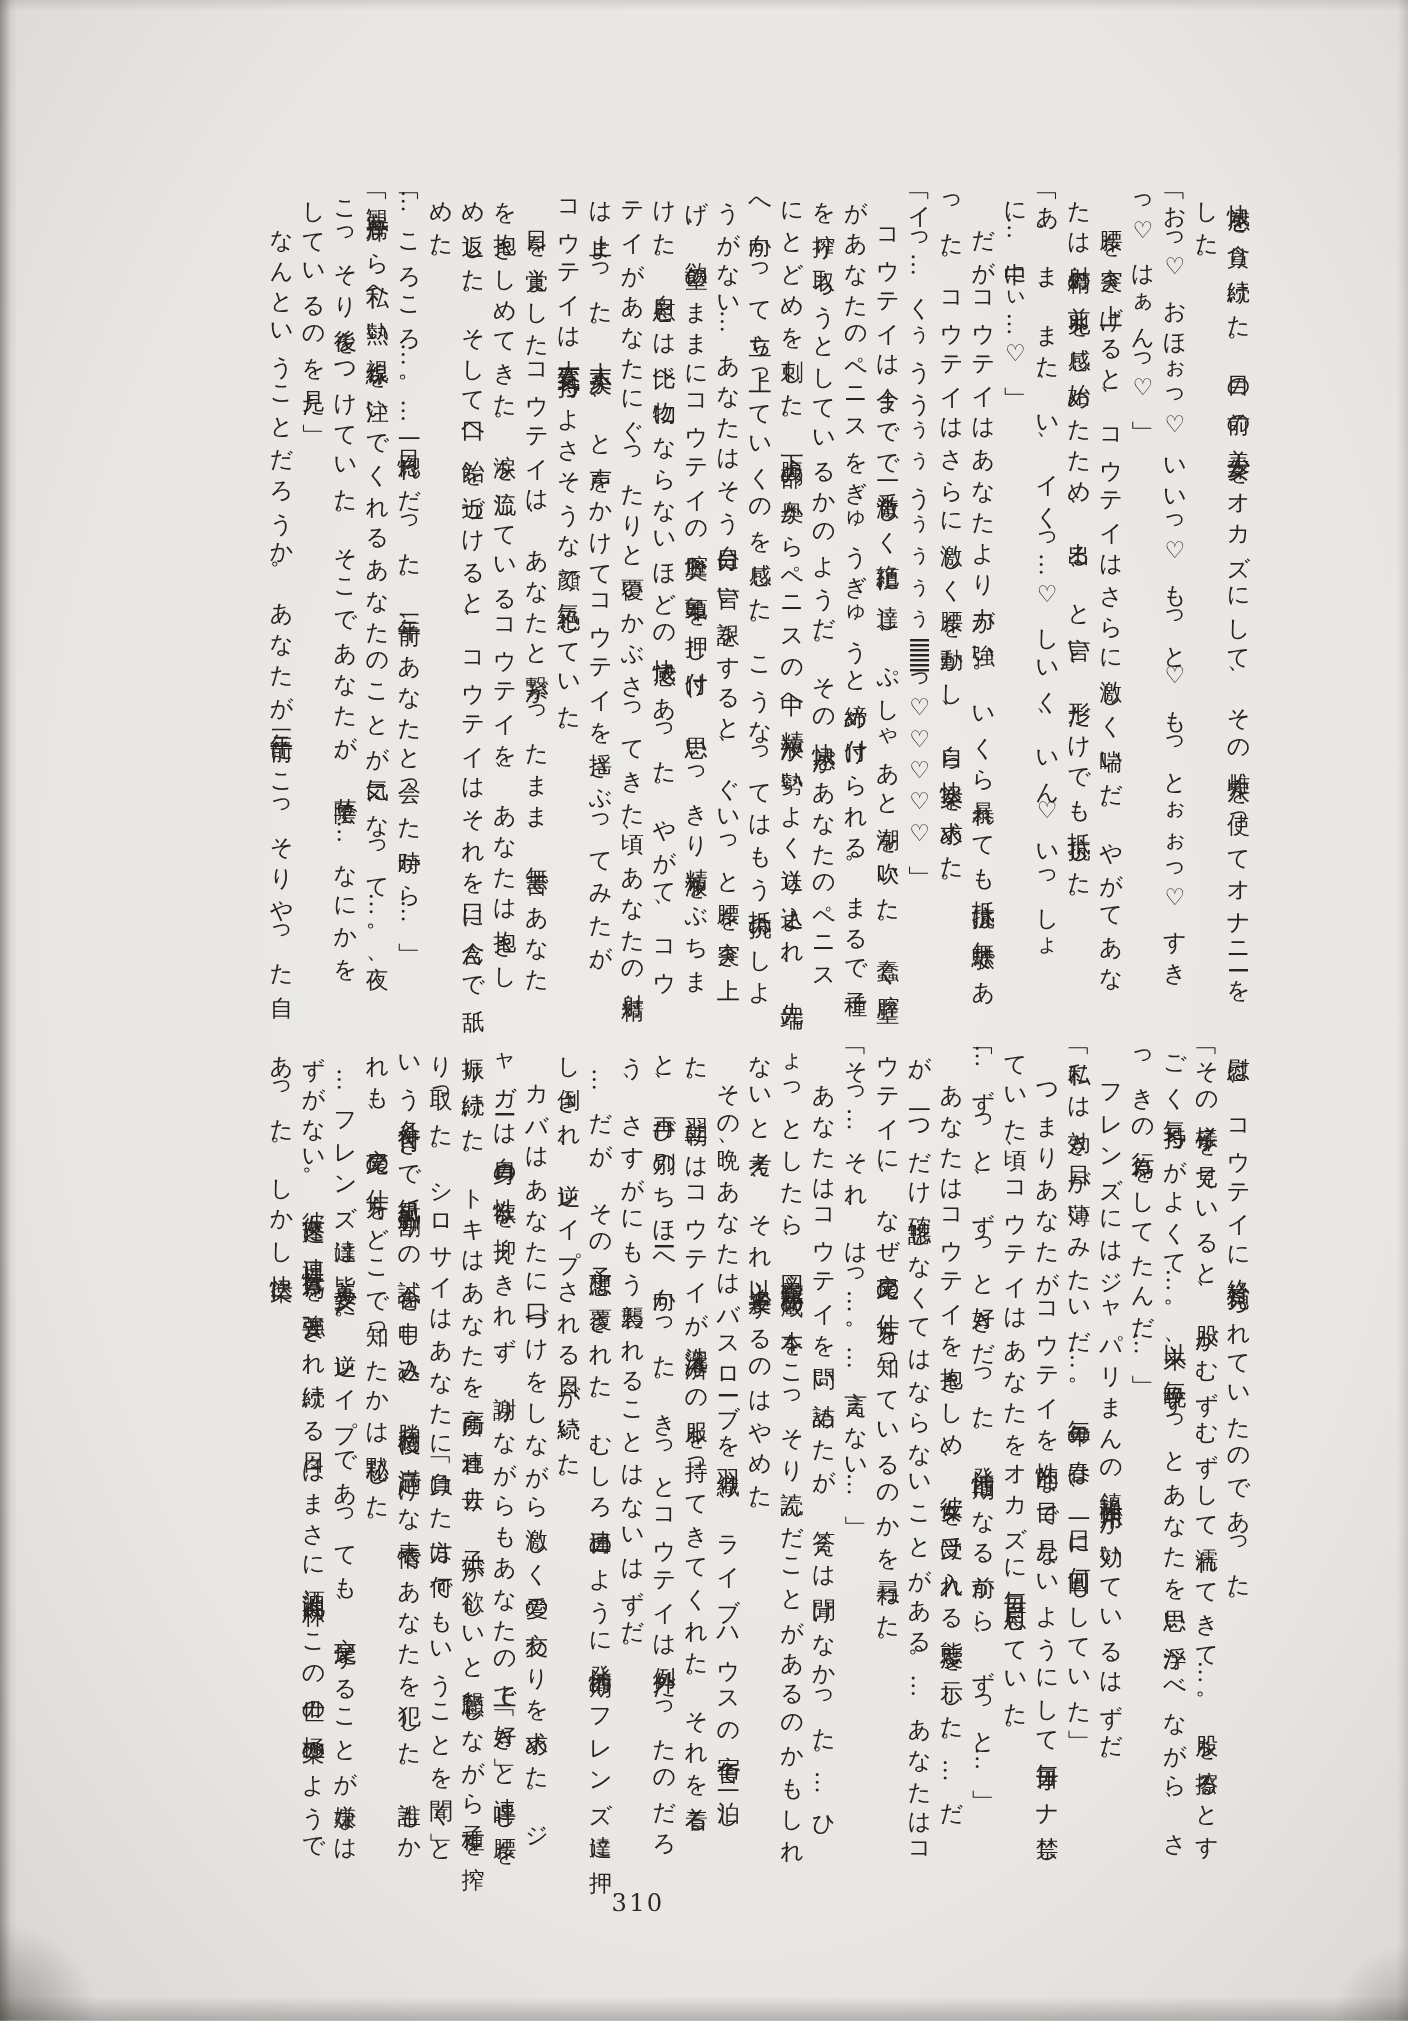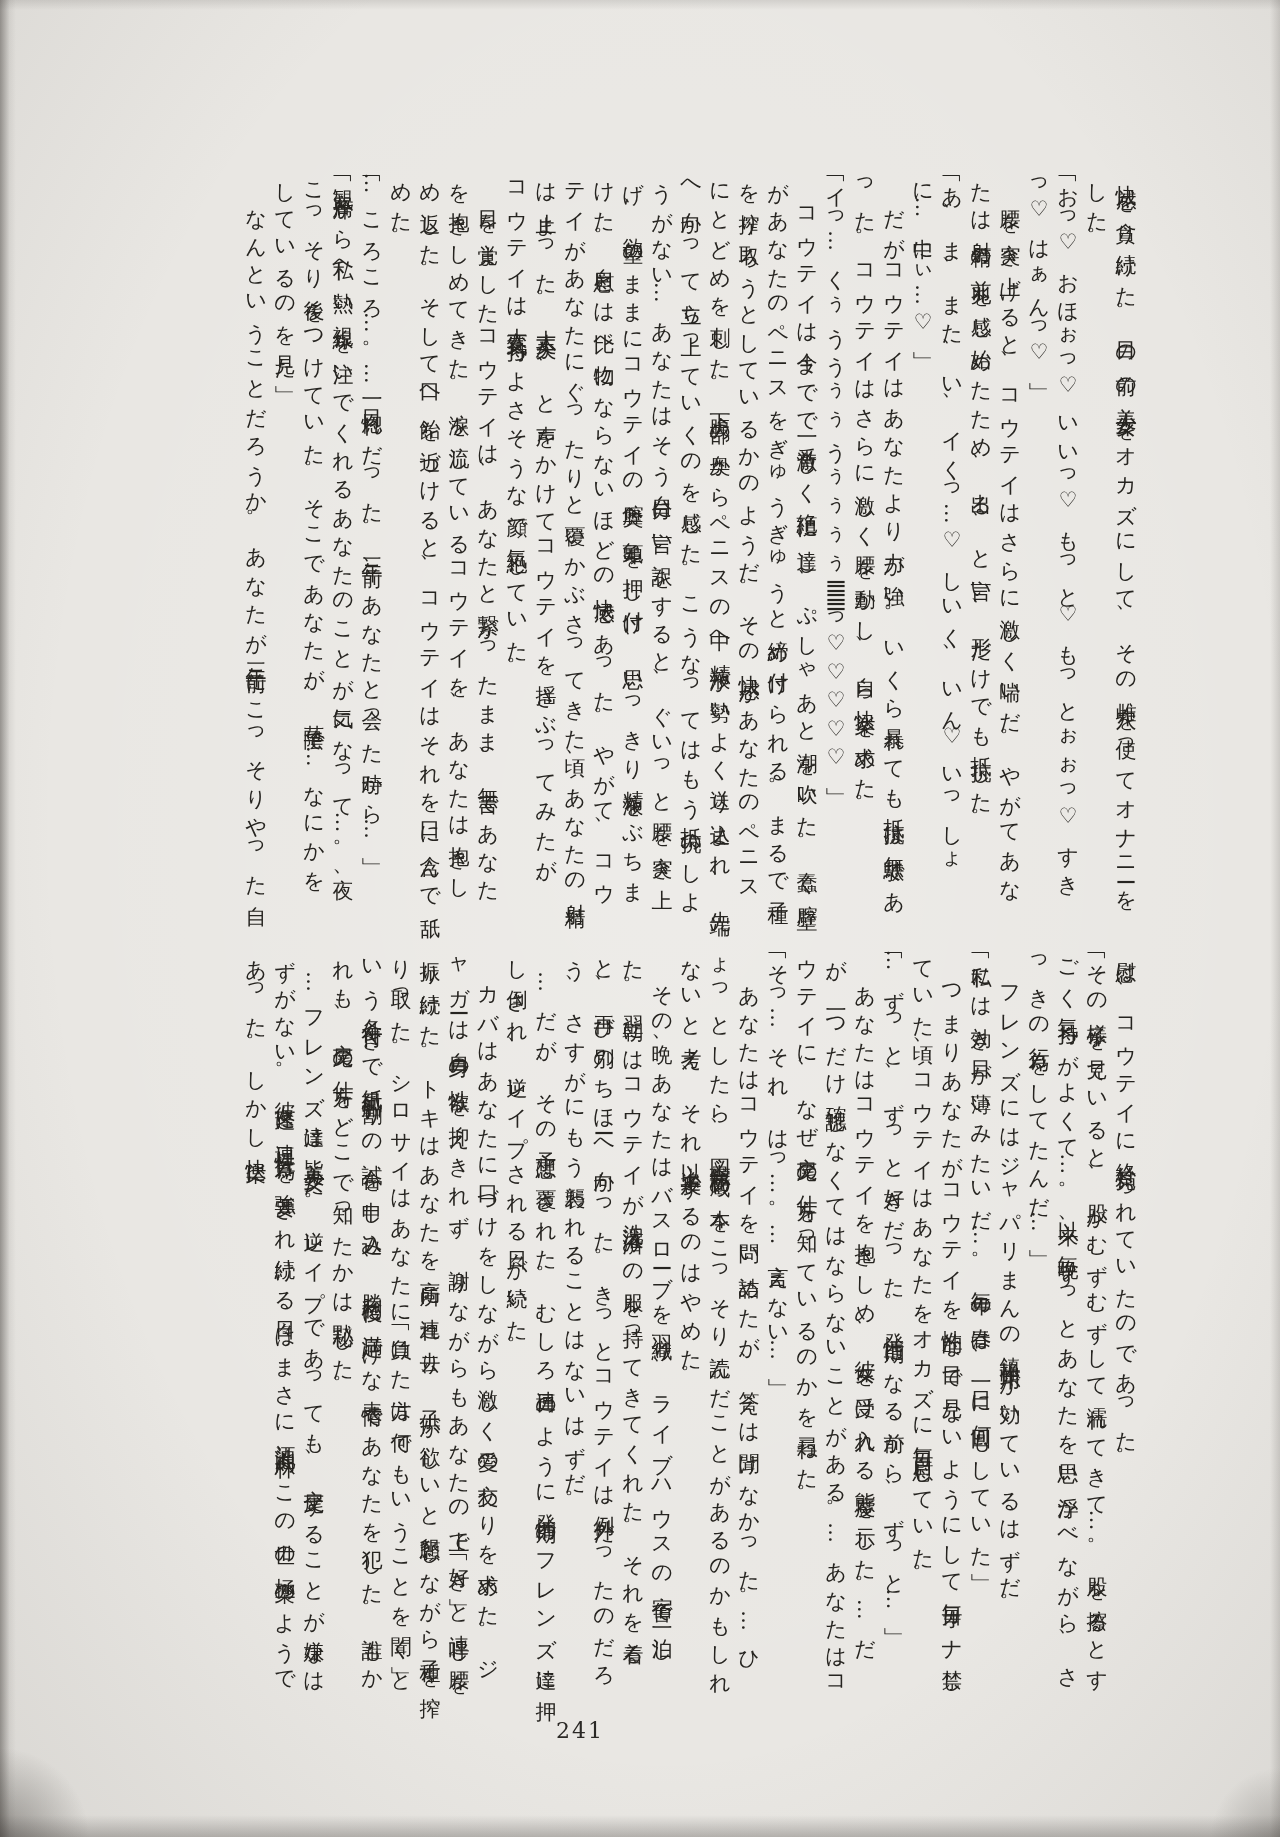--- a/index.html
+++ b/index.html
@@ -84,13 +84,13 @@
     <p class="para">「…ずっと、ずっと好きだった。発情期になる前から、ずっと…」</p>
     <p class="para indent">あなたはコウテイを抱きしめ、彼女を受け入れる態度を示した。…だが、一つだけ確認しなくてはならないことがある。…あなたはコウテイに、なぜ交尾の仕方を知っているのかを尋ねた。</p>
     <p class="para">「そっ…それ、はっ…。…言えない…」</p>
     <p class="para indent">あなたはコウテイを問い詰めたが、答えは聞けなかった。…ひょっとしたら、図書館秘蔵の本をこっそり読んだことがあるのかもしれないと考え、それ以上追及するのはやめた。</p>
     <p class="para indent">その晩、あなたはバスローブを羽織り、ライブハウスの宿舎で一泊した。翌朝にはコウテイが洗濯済みの服を持ってきてくれた。それを着ると、再び別のちほーへ向かった。きっとコウテイは例外だったのだろう、さすがにもう襲われることはないはずだ。</p>
     <p class="para indent">…だが、その予想は覆された。むしろ連日のように発情期のフレンズ達に押し倒され、逆レイプされる日々が続いた。</p>
     <p class="para indent">カバはあなたに口づけをしながら激しく愛の交わりを求めた。ジャガーは自身の性欲を抑えきれず、謝りながらもあなたの上で「好き」と連呼し腰を振り続けた。トキはあなたを高所に連れ去り、子供が欲しいと懇願しながら子種を搾り取った。シロサイはあなたに「負けた方は何でもいうことを聞く」という条件付きで紙風船割りの試合を申し込み、勝利後に満足げな表情であなたを犯した。誰もかれも、交尾の仕方をどこで知ったかは黙秘した。</p>
     <p class="para indent">…フレンズ達は皆美少女だ。逆レイプであっても、交尾することが嫌なはずがない。彼女達に連日性行為を強要され続ける日々はまさに酒池肉林、この世の極楽のようであった。しかし快楽に</p>
   </div>
 
-<div class="page-number">241</div>
+<div class="page-number">310</div>
 
 </body></html>

